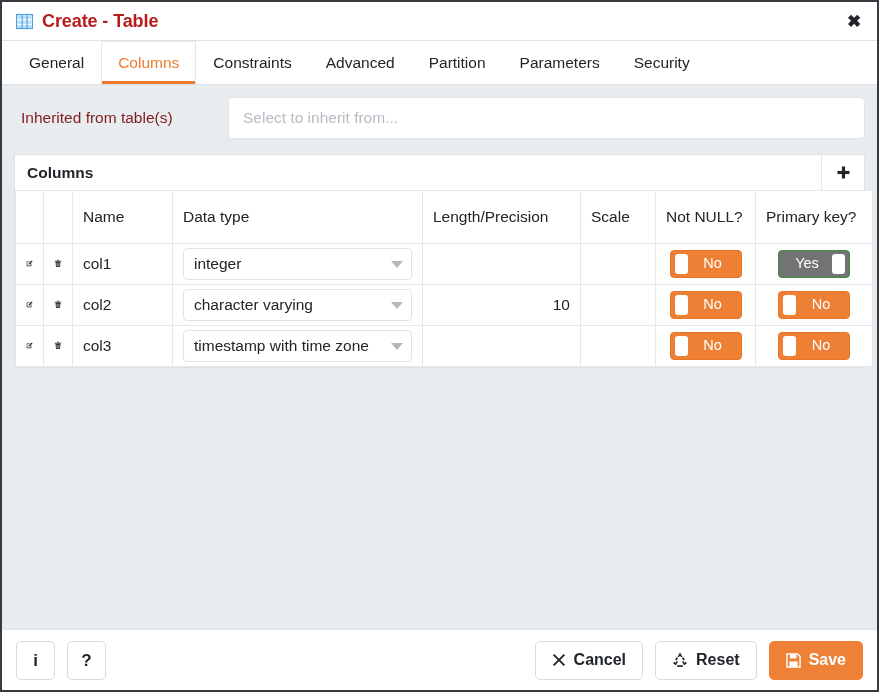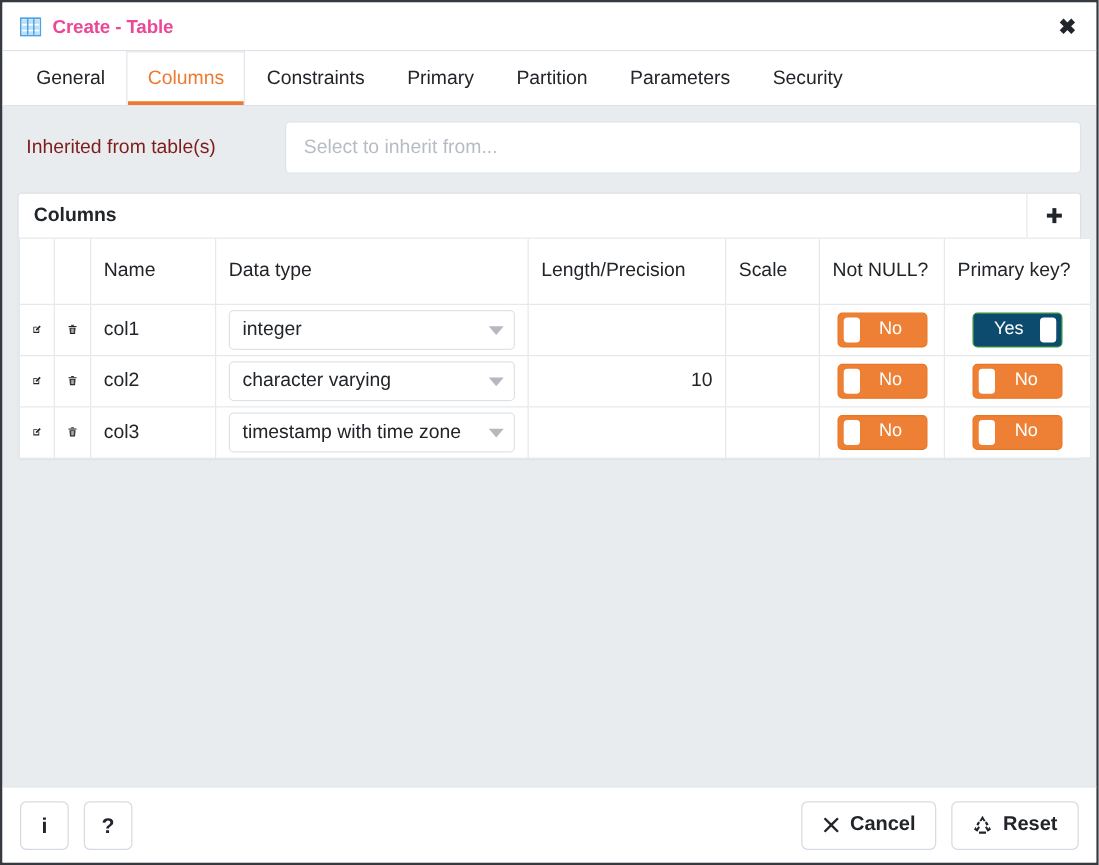--- a/index.html
+++ b/index.html
@@ -38,23 +38,23 @@
     box-sizing: border-box;
   }
   .title-icon {
     width: 17px;
     height: 17px;
     margin-right: 9px;
     flex: 0 0 auto;
     display: block;
   }
   .title-text {
-    font-size: 15px;
+    font-size: 18px;
     font-weight: bold;
-    color: #ec4899;
+    color: #b91c1c;
     letter-spacing: -0.1px;
     flex: 1 1 auto;
   }
   .close-btn {
     width: 22px;
     height: 22px;
     display: flex;
     align-items: center;
     justify-content: center;
     font-size: 17px;
@@ -283,21 +283,21 @@
     color: #ffffff;
     line-height: 1;
   }
   .toggle.off {
     background: #ed8034;
     border: 1px solid #ea7523;
   }
   .toggle.off .knob { left: 4px; }
   .toggle.off .tlabel { padding-left: 14px; }
   .toggle.on {
-    background: #0c4a6e;
+    background: #737373;
     border: 1px solid #35913d;
   }
   .toggle.on .knob { right: 4px; }
   .toggle.on .tlabel { padding-right: 14px; }
 
   
   .footer {
     flex: 0 0 auto;
     height: 61px;
     background: #ffffff;
@@ -357,21 +357,21 @@
       <line x1="10.4" y1="2" x2="10.4" y2="14" stroke="#4ba3e3" stroke-width="1.1"></line>
     </svg>
     <div class="title-text">Create - Table</div>
     <div class="close-btn">✖</div>
   </div>
 
   <div class="tabs">
     <div class="tab">General</div>
     <div class="tab active">Columns</div>
     <div class="tab">Constraints</div>
-    <div class="tab">Primary</div>
+    <div class="tab">Advanced</div>
     <div class="tab">Partition</div>
     <div class="tab">Parameters</div>
     <div class="tab">Security</div>
   </div>
 
   <div class="body">
 
     <div class="inherit-row">
       <div class="inherit-label">Inherited from table(s)</div>
       <div class="inherit-field">
@@ -576,16 +576,26 @@
             <path d="M8 0.6L10.6 5H8.9L8 3.5 7.1 5H5.4z" fill="#212529"></path>
             <path d="M1.2 11.6l1.3-2.2 0.9 1.5 1.2-2 1.4 0.9-2.1 3.5z" fill="#212529"></path>
             <path d="M14.8 11.6l-2.7 1.7-2.1-3.5 1.4-0.9 1.2 2 0.9-1.5z" fill="#212529"></path>
             <path d="M3.1 7.6L4.5 5.2 6 6.1 4.6 8.5z" fill="#212529"></path>
             <path d="M12.9 7.6l-1.5-2.4-1.5 0.9 1.4 2.4z" fill="#212529"></path>
             <path d="M5.2 13.2h5.6v1.7H5.2z" fill="#212529"></path>
           </svg>
         </span>
         <span>Reset</span>
       </div>
+      <div class="btn primary">
+        <span class="glyph">
+          <svg width="15" height="15" viewBox="0 0 16 16">
+            <path d="M1 1h11.5L15 3.5V15H1z" fill="none" stroke="#ffffff" stroke-width="1.5"></path>
+            <rect x="4.2" y="1.6" width="7" height="4.2" fill="#ffffff"></rect>
+            <rect x="3.6" y="9" width="8.8" height="5.4" fill="#ffffff"></rect>
+          </svg>
+        </span>
+        <span>Save</span>
+      </div>
     </div>
   </div>
 
 </div>
 
 </body></html>

